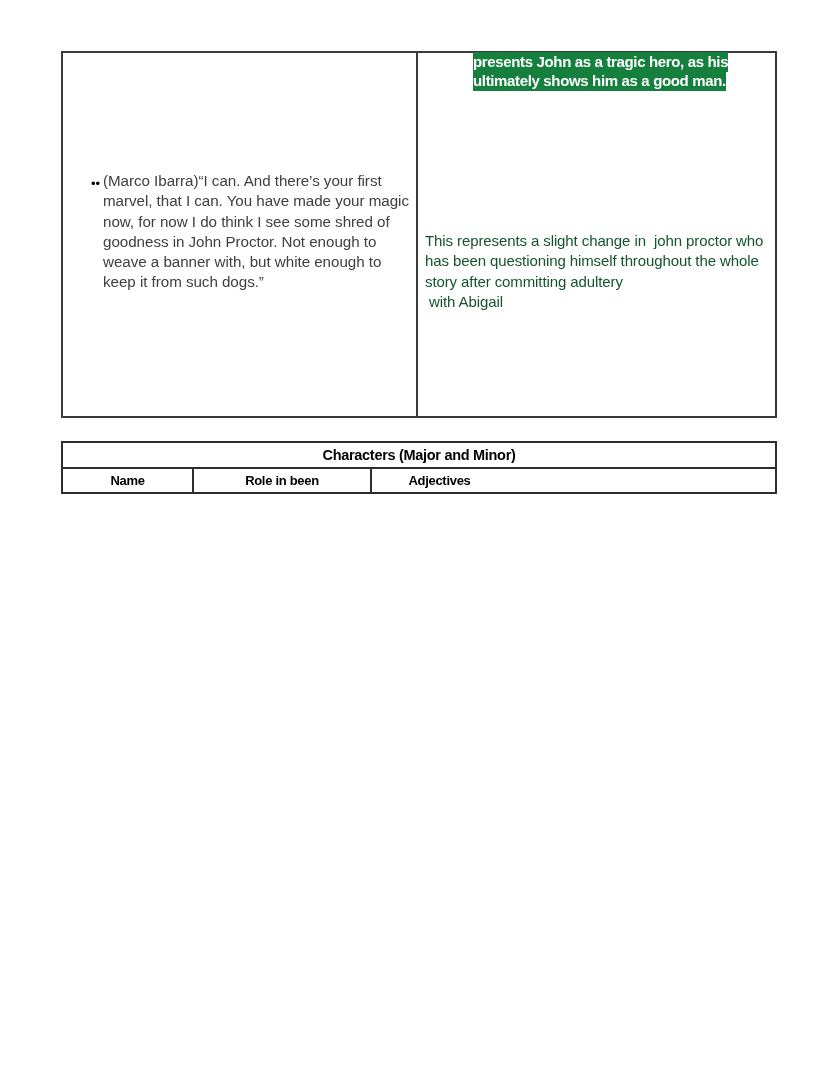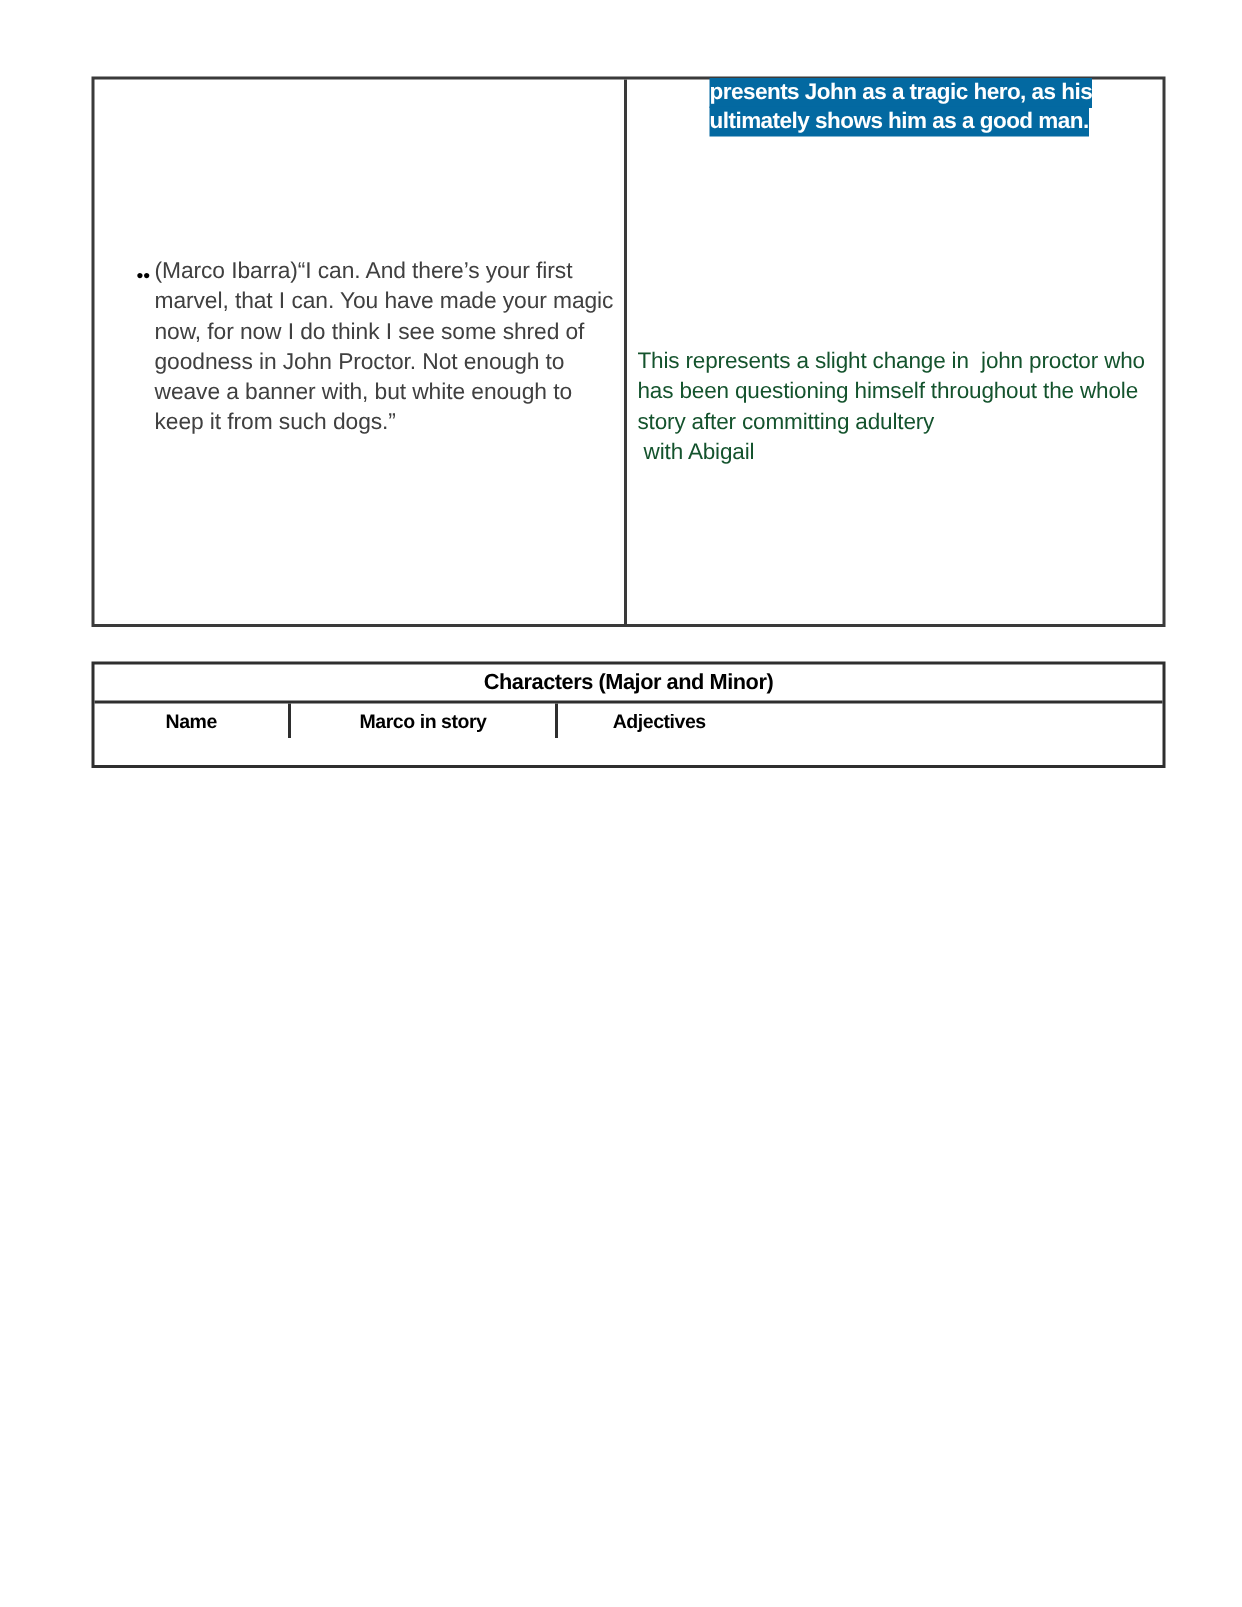--- a/index.html
+++ b/index.html
@@ -94,21 +94,21 @@
     font-weight: bold;
     line-height: 19.3px;
     letter-spacing: -0.35px;
     color: #ffffff;
   }
   .hl-line {
     display: block;
     white-space: pre;
   }
   .hl-line > span {
-    background: #0369a1;
+    background: #15803d;
     box-decoration-break: clone;
     -webkit-box-decoration-break: clone;
     padding: 1px 0 2px 0;
   }
 
   
   .analysis-para {
     position: absolute;
     left: 7px;
     top: 178px;
@@ -120,21 +120,21 @@
     letter-spacing: -0.1px;
     white-space: pre-wrap;
   }
 
   
   .characters-table {
     position: absolute;
     left: 61px;
     top: 441px;
     width: 716px;
-    height: 71px;
+    height: 53px;
     box-sizing: border-box;
     border: 2px solid #2e2e2e;
     background: #ffffff;
   }
   .ct-title {
     position: absolute;
     left: 0; top: 0;
     width: 712px;
     height: 26px;
     box-sizing: border-box;
@@ -201,19 +201,19 @@
 
     </div>
   </div>
 
   <div class="characters-table">
 
     <div class="ct-title">Characters (Major and Minor)</div>
 
     <div class="ct-headrow">
       <div class="ct-cell ct-c1">Name</div>
-      <div class="ct-cell ct-c2">Marco in story</div>
+      <div class="ct-cell ct-c2">Role in been</div>
       <div class="ct-cell ct-c4">Adjectives</div>
     </div>
 
   </div>
 
 </div>
 
 </body></html>

